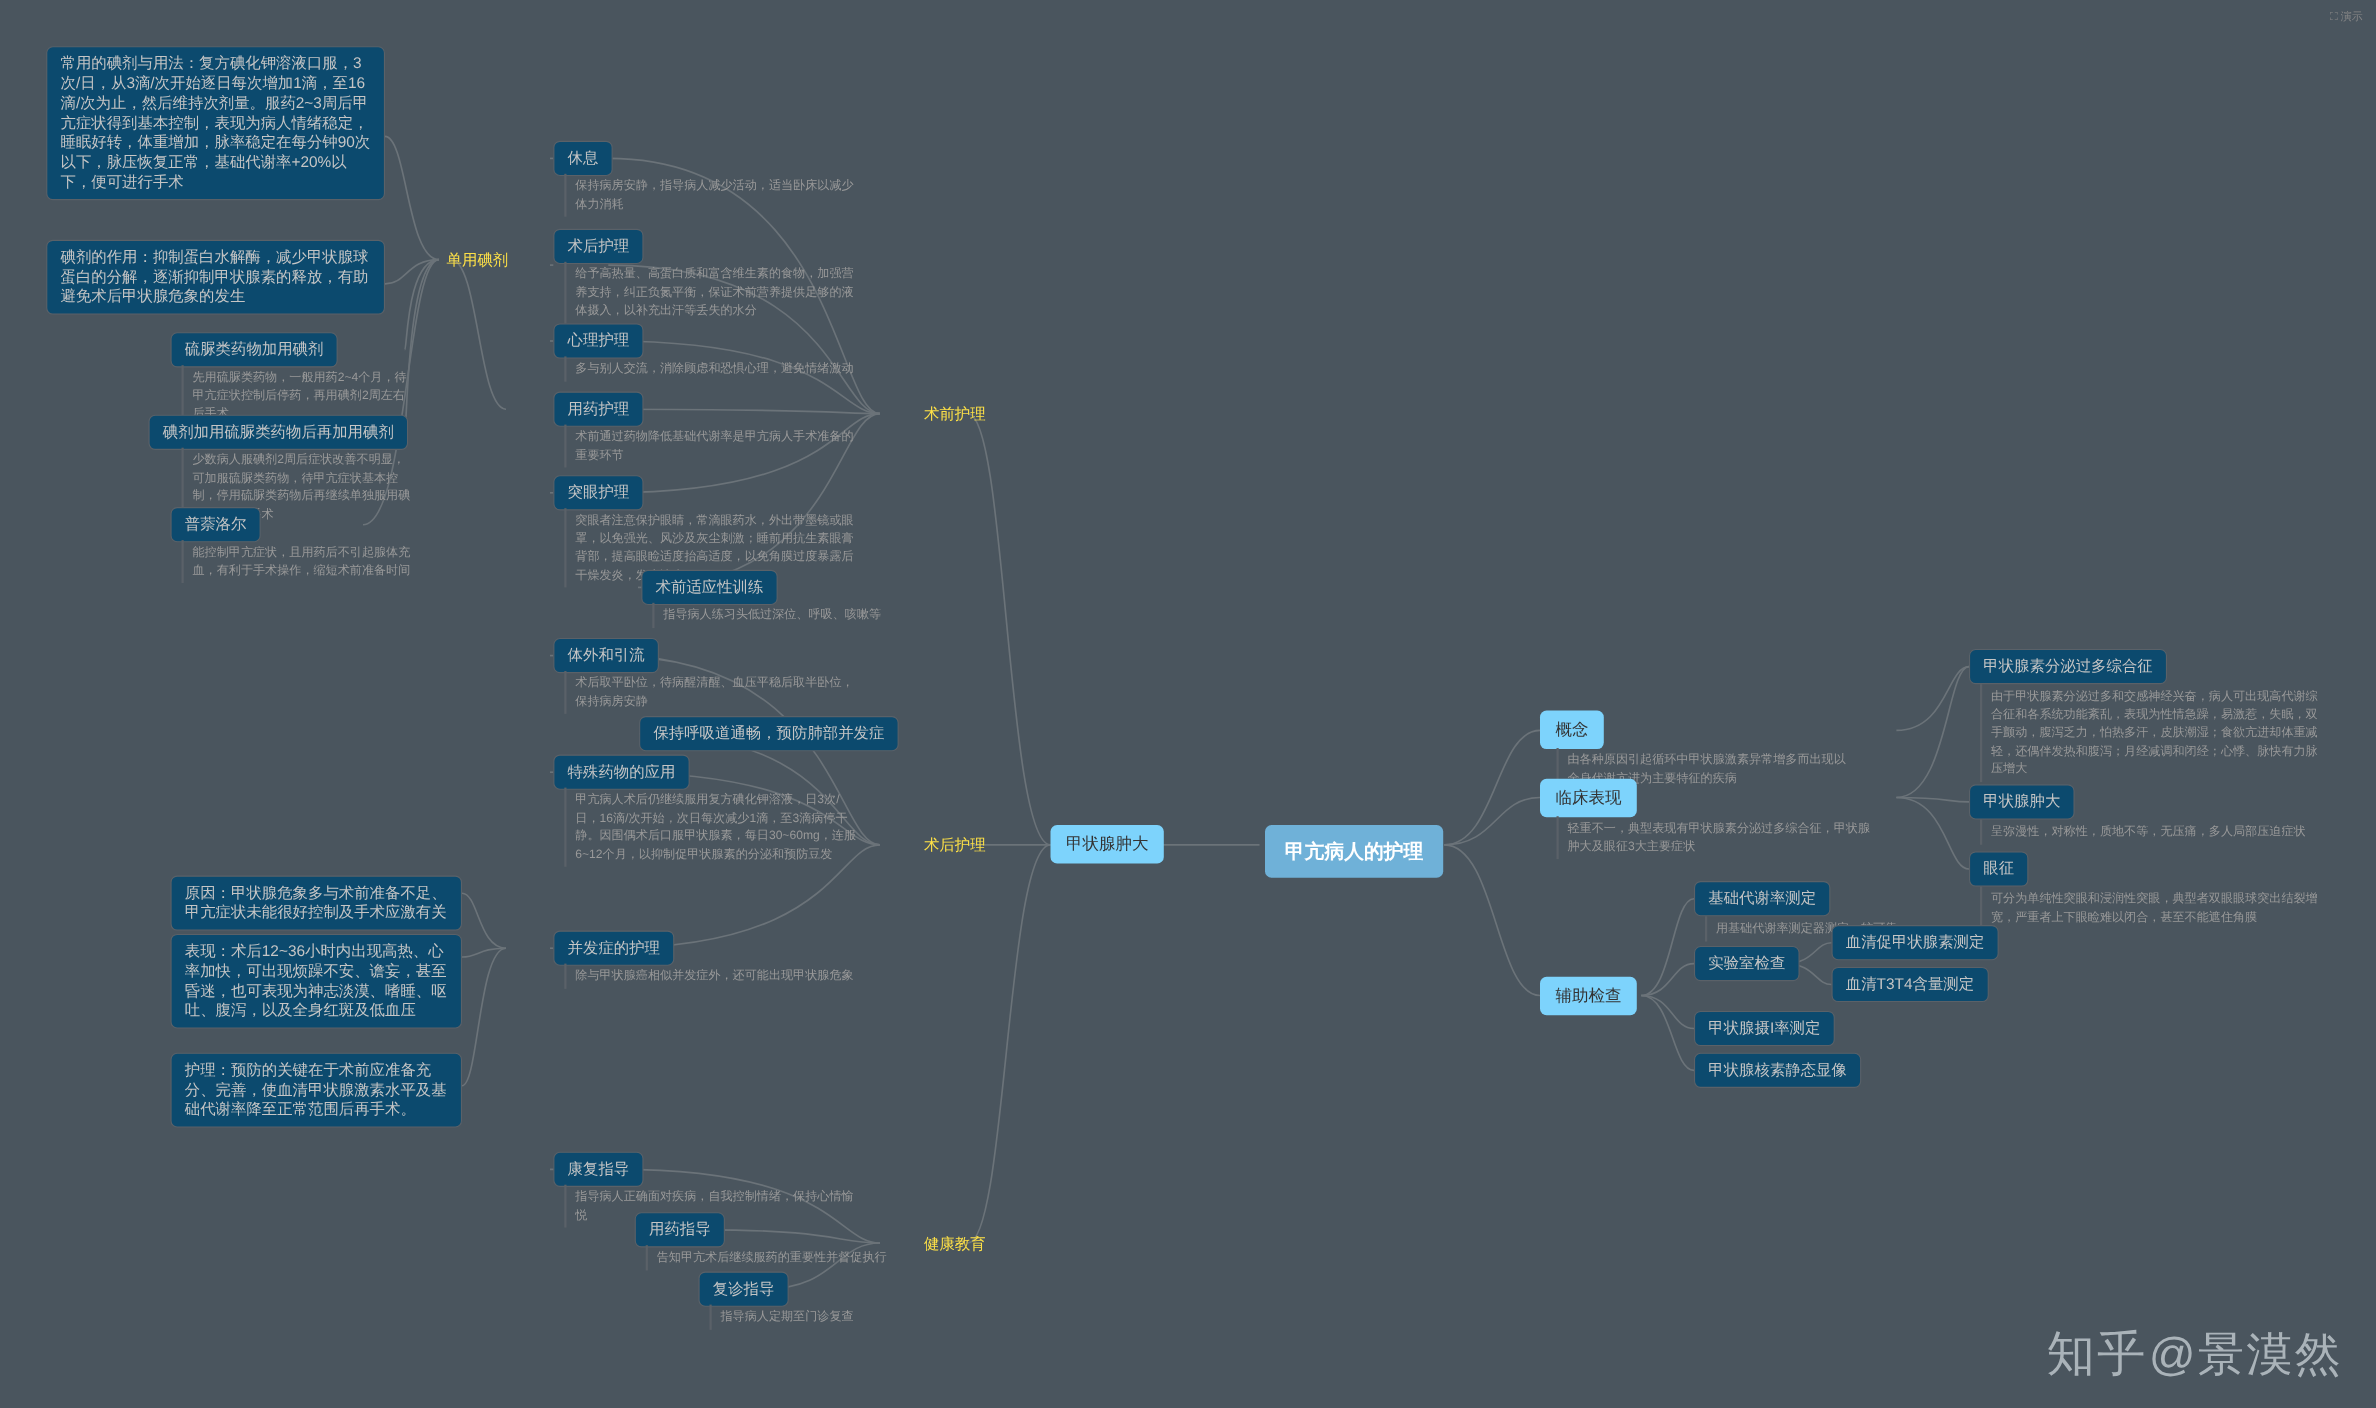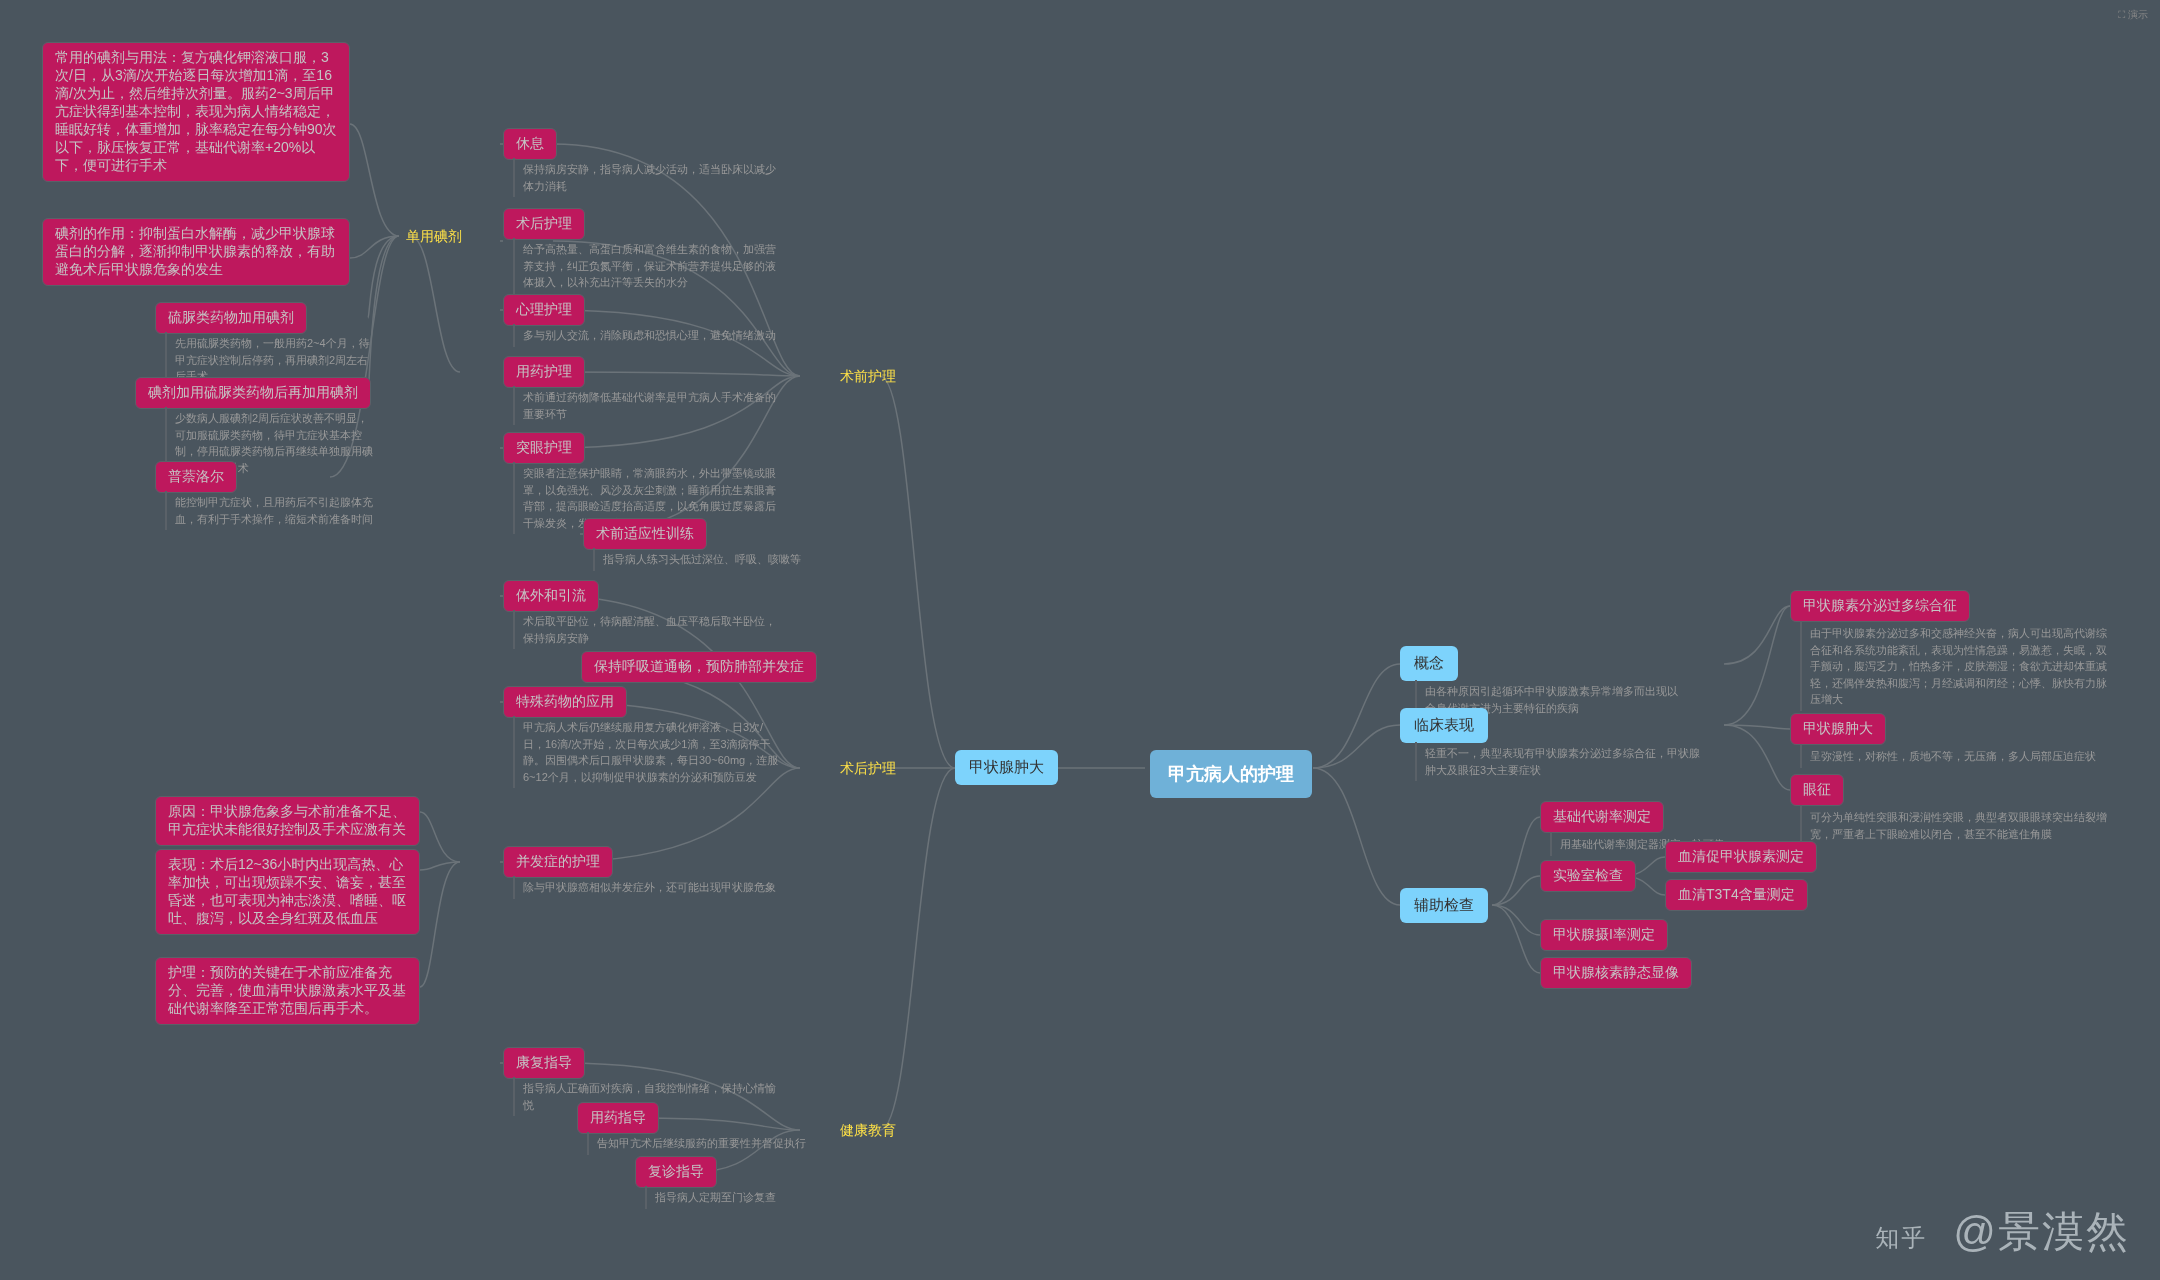--- a/index.html
+++ b/index.html
@@ -1,24 +1,24 @@
 <!DOCTYPE html>
 <html><head>
 <meta charset="utf-8">
 <style>
 body{margin:0;background:#4a555e;font-family:"Microsoft YaHei","PingFang SC",sans-serif;color:#c5c5c5;width:2160px;height:1280px;overflow:hidden;position:relative}
 svg{position:absolute;top:0;left:0;width:2160px;height:1280px}
-.node{position:absolute;background:#be185d;border:1px solid #5a6168;border-radius:6px;padding:6px 12px;font-size:14px;box-sizing:border-box}
+.node{position:absolute;background:#0c4a6e;border:1px solid #5a6168;border-radius:6px;padding:6px 12px;font-size:14px;box-sizing:border-box}
 .root{background:#6fb1d8;color:#fff;border:none;font-size:18px;font-weight:600;padding:12px 18px}
 .branch{background:#7dd3fc;color:#333;border:none;padding:8px 14px;font-size:15px}
 .sub{font-size:14px}
 .desc{font-size:11px;color:#999;border-left:2px solid #5a6168;border-top:none;border-right:none;border-bottom:none;border-radius:0;background:transparent;padding:3px 0 3px 8px;line-height:1.5;max-width:260px}
 .label{position:absolute;font-size:14px;color:#fde047}
 .watermark{position:absolute;right:30px;bottom:20px;font-size:42px;color:#aab3b9;font-weight:500;letter-spacing:2px}
-.watermark span{font-size:24px;margin-right:26px}
+.watermark span{font-size:44px;margin-right:1px}
 .topicon{position:absolute;top:8px;right:12px;font-size:10px;color:#888}
 </style>
 </head>
 <body>
 
 <svg>
 <g stroke="#6b7379" stroke-width="1.5" fill="none">
 <path d="M1313 768 C1360 768 1360 664 1400 664"></path>
 <path d="M1313 768 C1360 768 1360 725 1400 725"></path>
 <path d="M1313 768 C1360 768 1360 905 1400 905"></path>

